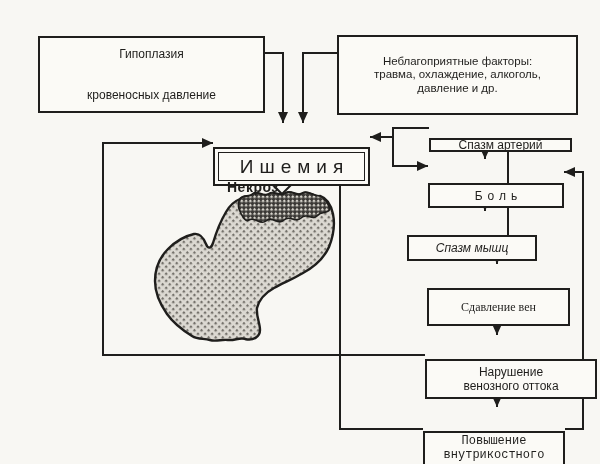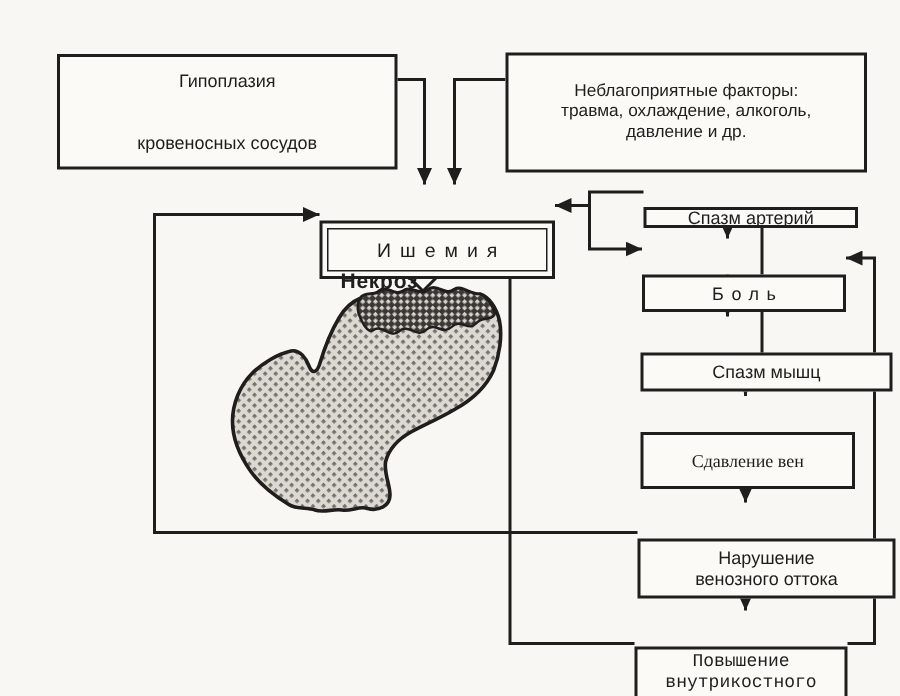--- a/index.html
+++ b/index.html
@@ -18,24 +18,24 @@
   .hollow-arrow{fill:var(--paper);stroke:var(--ink);stroke-width:2;stroke-linejoin:round;}
   .p-base{fill:var(--bone-base);} .p-dot{fill:var(--bone-dot);}
   .n-base{fill:var(--necrosis-base);} .n-dot{fill:var(--necrosis-dot);}
   .box{position:absolute;box-sizing:border-box;border:2px solid var(--ink);background:var(--box-bg);
        display:flex;flex-direction:column;align-items:center;justify-content:center;
        font-size:12px;line-height:14px;margin-top:24px;}
   .b-hypo{left:38px;top:12px;width:227px;height:77px;gap:27px;}
   .b-fact{left:337px;top:11px;width:241px;height:80px;font-size:11.5px;line-height:13.5px;}
   .b-isch{left:213px;top:123px;width:157px;height:39px;padding:3px;}
   .b-isch .inner{box-sizing:border-box;border:1.5px solid var(--ink);width:100%;height:100%;
-       display:flex;align-items:center;justify-content:center;font-size:13px;letter-spacing:6px;text-indent:6px;}
+       display:flex;align-items:center;justify-content:center;font-size:19px;letter-spacing:6px;text-indent:6px;}
   .b-art{left:429px;top:114px;width:143px;height:14px;}
   .b-pain{left:428px;top:159px;width:136px;height:25px;letter-spacing:5px;text-indent:5px;}
-  .b-musc{left:427px;top:211px;width:168px;height:26px;}
+  .b-musc{left:407px;top:211px;width:130px;height:26px;font-style:italic;}
   .b-vein{left:427px;top:264px;width:143px;height:38px;font-family:Liberation Serif, serif;}
   .b-out{left:425px;top:335px;width:172px;height:40px;}
   .b-press{left:423px;top:407px;width:142px;height:48px;font-family:Liberation Mono, monospace;}
   .necrosis-label{position:absolute;left:227px;top:179px;font-size:14px;font-weight:bold;
        letter-spacing:0.5px;background:transparent;}
 </style>
 </head>
 <body>
 
 <div class="stage">
@@ -93,21 +93,21 @@
     <path class="ln" marker-end="url(#ah)" d="M393,137 L370,137"></path>
     <path class="ln" marker-end="url(#ah)" d="M425,355 L103,355 L103,143 L213,143"></path>
     <path class="ln" marker-end="url(#ah)" d="M423,429 L340,429 L340,162"></path>
     <path class="ln" marker-end="url(#ah)" d="M565,429 L583,429 L583,172 L564,172"></path>
 
     <path class="hollow-arrow" d="M273,162 L291,162 L291,175 L301,175 L282,194 L263,175 L273,175 Z"></path>
   </svg>
 
   <div class="box b-hypo">
     <div>Гипоплазия</div>
-    <div>кровеносных  сосудов</div>
+    <div>кровеносных  давление</div>
   </div>
 
   <div class="box b-fact">
     <div>Неблагоприятные факторы:</div>
     <div>травма, охлаждение, алкоголь,</div>
     <div>давление  и др.</div>
   </div>
 
   <div class="box b-isch">
     <div class="inner">

